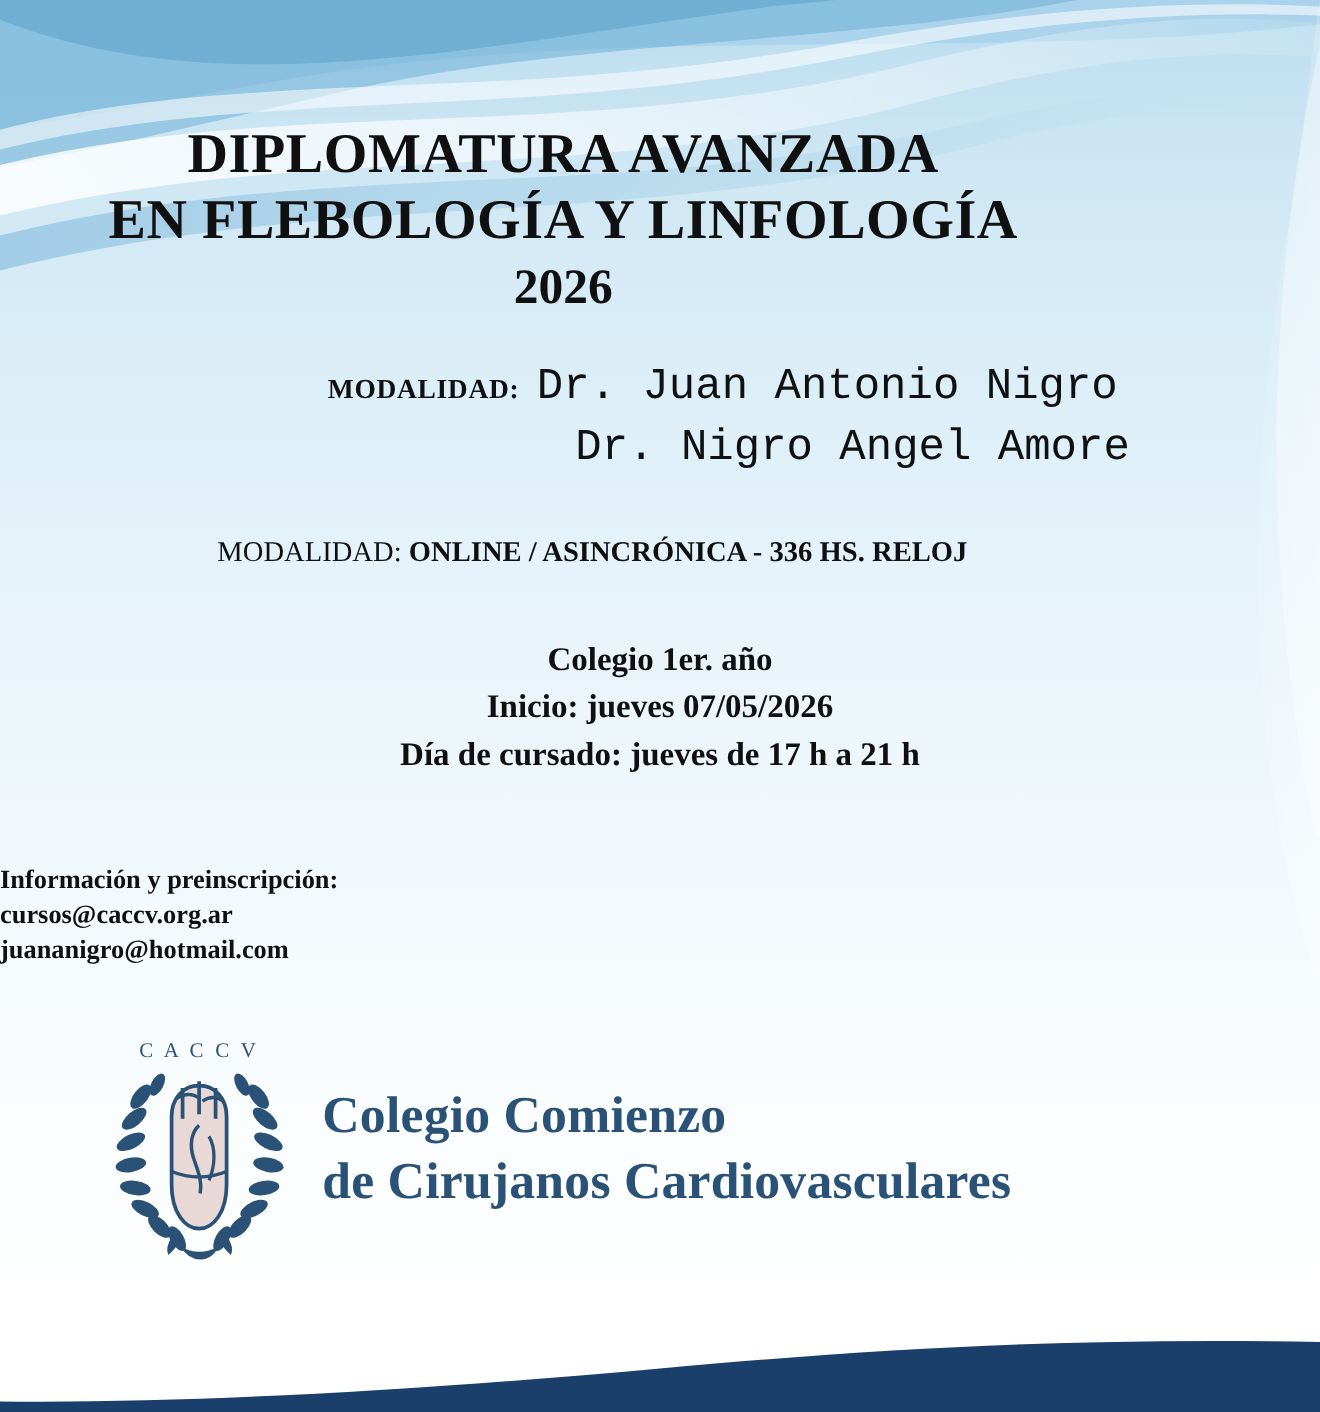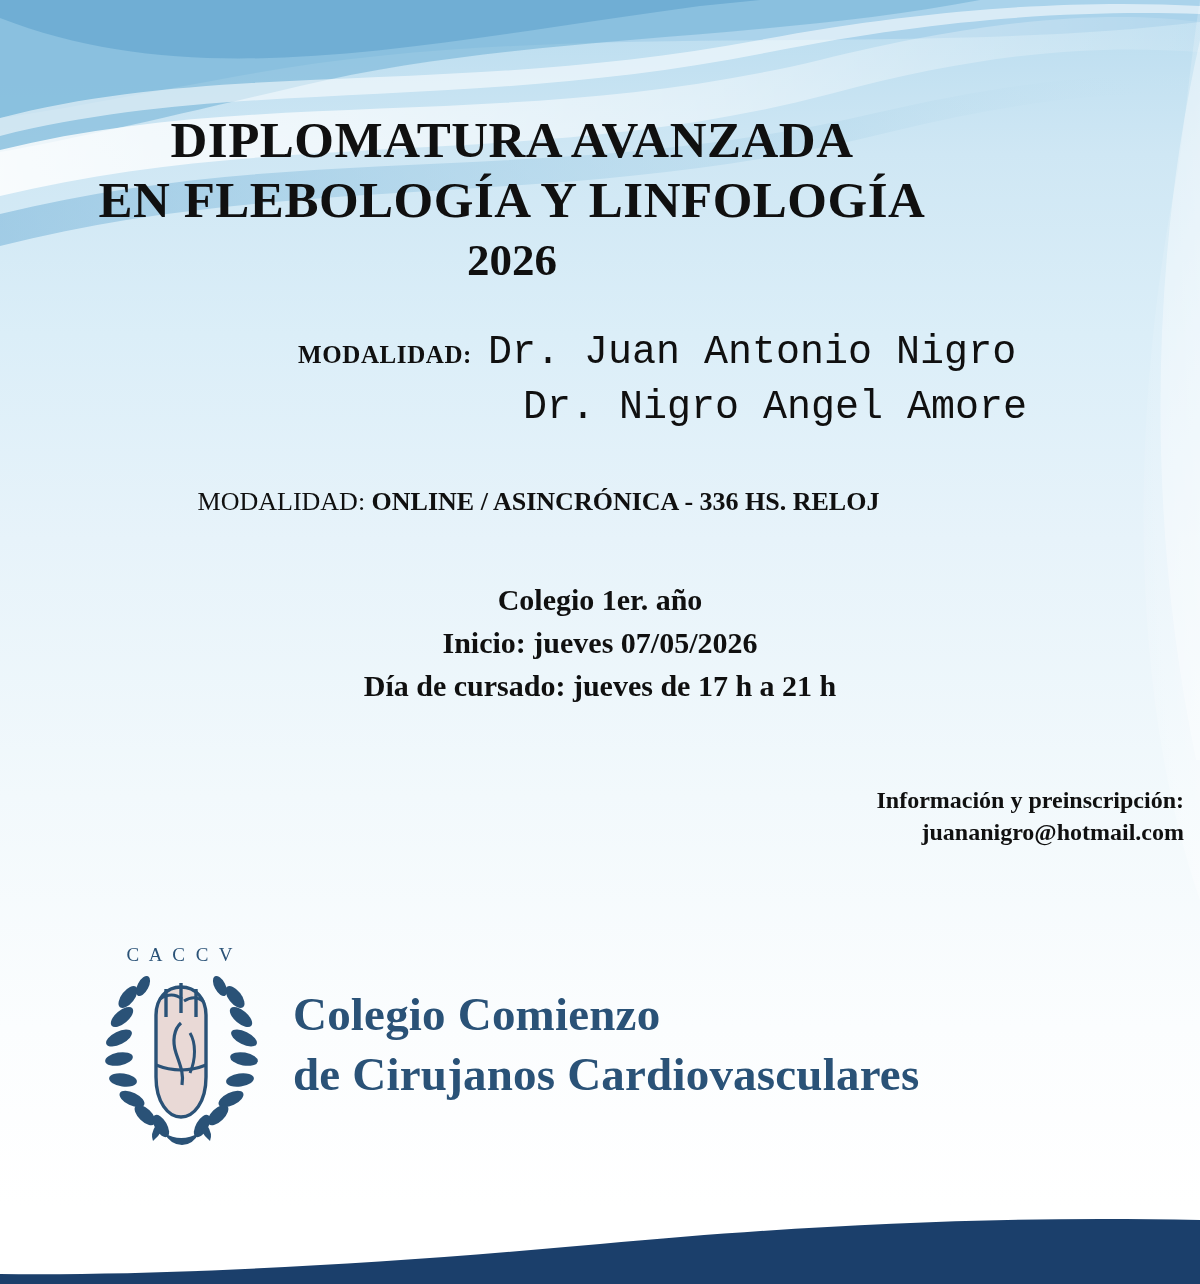--- a/index.html
+++ b/index.html
@@ -133,21 +133,21 @@
     font-size: 30px;
     line-height: 1.44;
     color: #101010;
   }
 
   .contact {
     position: absolute;
     top: 785px;
     left: 0;
     width: 1184px;
-    text-align: right;
+    text-align: left;
   }
   .contact div {
     font-family: "Liberation Serif", serif;
     font-weight: bold;
     font-size: 24px;
     line-height: 1.33;
     color: #101010;
   }
 
   .footer {
@@ -241,20 +241,21 @@
     </div>
 
     <div class="schedule">
       <div>Colegio 1er. año</div>
       <div>Inicio: jueves 07/05/2026</div>
       <div>Día de cursado: jueves de 17 h a 21 h</div>
     </div>
 
     <div class="contact">
       <div>Información y preinscripción:</div>
+      <div>cursos@caccv.org.ar</div>
       <div>juananigro@hotmail.com</div>
     </div>
 
     <div class="footer">
 
       <div class="logo-wrap">
         <svg viewBox="0 0 155 215" width="155" height="215">
 
           <text x="77" y="24" text-anchor="middle" font-family="Liberation Serif, serif" font-size="19" letter-spacing="3" fill="#2a5277">C A C C V</text>
 

